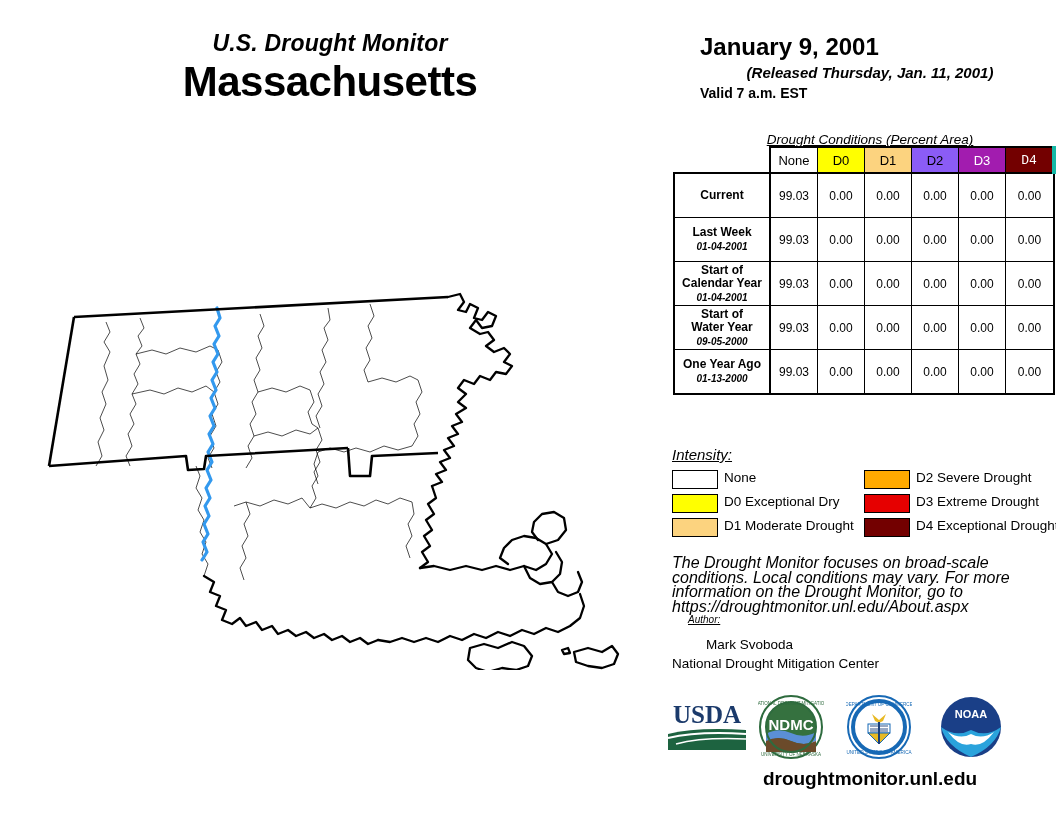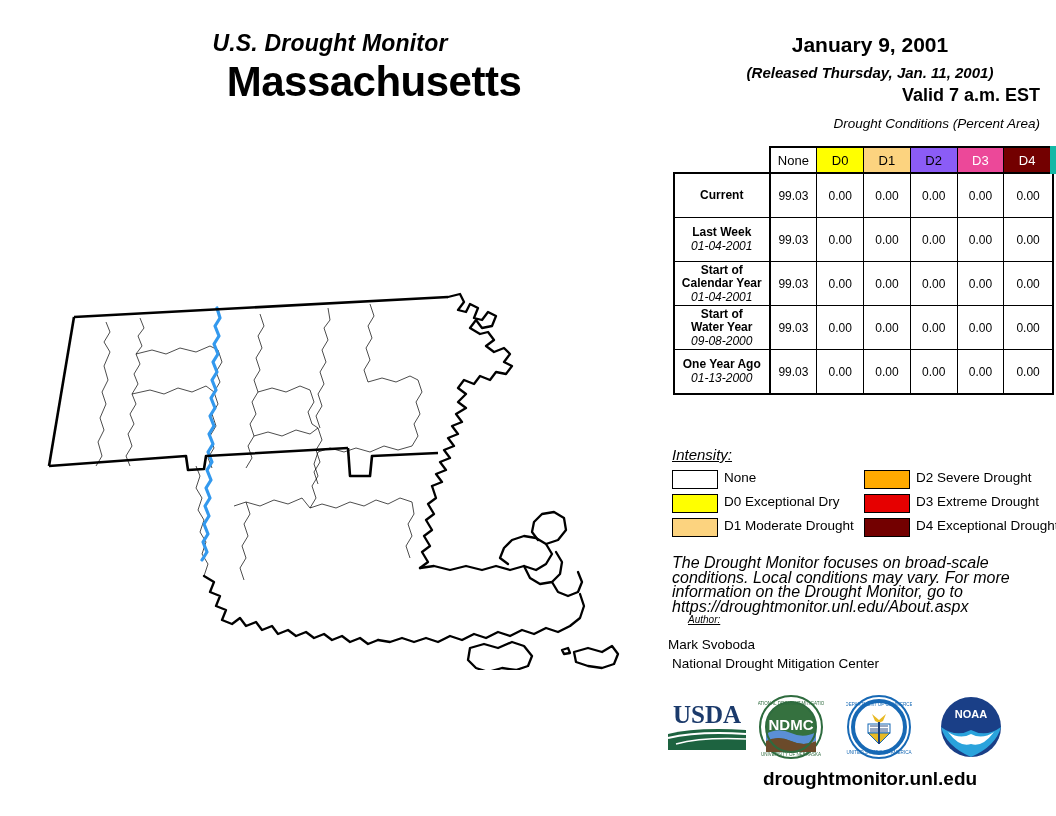--- a/index.html
+++ b/index.html
@@ -4,70 +4,70 @@
 <style>
   html,body{margin:0;padding:0;background:#fff;}
   body{width:1056px;height:816px;position:relative;overflow:hidden;
        font-family:"Liberation Sans","DejaVu Sans",sans-serif;color:#000;}
   .abs{position:absolute;}
 
   
   #dm-title{left:0;top:30px;width:660px;text-align:center;
             font-size:23px;font-weight:bold;font-style:italic;letter-spacing:.2px;}
   #state-title{left:0;top:58px;width:660px;text-align:center;
-            font-size:42px;font-weight:bold;letter-spacing:-.5px;margin-left:44px;}
-
-  #date-main{left:700px;top:33px;width:340px;text-align:center;
-            font-size:21px;font-weight:bold;}
+            font-size:42px;font-weight:bold;letter-spacing:-.5px;}
+
+  #date-main{left:700px;top:33px;width:340px;
+            font-size:24px;font-weight:bold;}
   #date-rel{left:700px;top:64px;width:340px;text-align:center;
             font-size:15px;font-weight:bold;font-style:italic;}
-  #date-valid{left:700px;top:85px;width:340px;text-align:right;
-            font-size:18px;font-weight:bold;}
-  #cond-caption{left:700px;top:116px;width:340px;text-align:right;
-            font-size:13.5px;font-style:italic;}
+  #date-valid{left:700px;top:85px;width:340px;text-align:left;
+            font-size:14px;font-weight:bold;}
+  #cond-caption{left:700px;top:132px;width:340px;text-align:center;
+            font-size:13.5px;font-style:italic;text-decoration:underline;}
 
   
   #cond-table{left:673px;top:146px;border-collapse:collapse;
               font-size:11.5px;}
   #cond-table td,#cond-table th{border:1px solid #000;padding:0;
               text-align:center;vertical-align:middle;font-weight:normal;}
   #cond-table .corner{border:none;width:94px;}
   #cond-table thead th{height:24px;font-size:13px;color:#000;}
   #cond-table .dcell{width:46px;}
   #cond-table tbody td{height:43px;}
   #cond-table .rowlabel{width:94px;font-weight:bold;font-size:12px;line-height:13px;
               border-right:2px solid #000;margin-left:40px;}
-  #cond-table .rowlabel .sub{display:block;font-size:12px;font-style:italic;
-              font-weight:normal;margin-top:1px;}
+  #cond-table .rowlabel .sub{display:block;font-size:10px;font-style:italic;
+              font-weight:bold;margin-top:1px;}
   #cond-table .num{font-size:12px;}
   
   #cond-table thead th.hcell{border-top:2px solid #000;}
   #cond-table thead th.first{border-left:2px solid #000;}
-  #cond-table thead th.last{border-right:6px solid #14b8a6;}
+  #cond-table thead th.last{border-right:4px solid #14b8a6;font-family:Liberation Mono, monospace;}
   #cond-table tbody tr:first-child td{border-top:2px solid #000;}
   #cond-table tbody tr:last-child td{border-bottom:2px solid #000;}
   #cond-table tbody td.firstcol{border-left:2px solid #000;}
   #cond-table tbody td.lastcol{border-right:2px solid #000;}
   #cond-table tbody td.rowlabel{border-left:2px solid #000;}
 
   
   #intensity-hd{left:672px;top:446px;font-size:15px;font-style:italic;
                text-decoration:underline;}
   .legend-item{position:absolute;height:20px;}
   .legend-sw{position:absolute;left:0;top:2px;width:44px;height:17px;
              border:1px solid #000;}
   .legend-lb{position:absolute;left:52px;top:0px;font-size:13.5px;
              white-space:nowrap;line-height:20px;}
 
   
   #disclaimer{left:672px;top:556px;width:372px;font-size:16px;
               font-style:italic;line-height:14.5px;}
   #author-hd{left:688px;top:614px;font-size:10px;font-style:italic;
               text-decoration:underline;}
-  #author-name{left:668px;top:637px;font-size:13.5px;}
+  #author-name{left:706px;top:637px;font-size:13.5px;}
   #author-org{left:672px;top:656px;font-size:13.5px;}
 
   
   #logos{left:660px;top:694px;width:390px;height:66px;}
   .logo{position:absolute;top:0;}
   #site-url{left:700px;top:768px;width:340px;text-align:center;
             font-size:19px;font-weight:bold;}
 
   
   #map-wrap{left:18px;top:270px;width:640px;height:400px;}
@@ -84,21 +84,21 @@
 <div class="abs" id="cond-caption">Drought Conditions (Percent Area)</div>
 
 <table class="abs" id="cond-table">
   <thead>
       <tr>
     <th class="corner"></th>
   <th class="dcell hcell first" style="background: rgb(255, 255, 255); color: rgb(0, 0, 0);">None</th>
         <th class="dcell hcell" style="background: rgb(255, 255, 0); color: rgb(0, 0, 0);">D0</th>
         <th class="dcell hcell" style="background: rgb(252, 211, 127); color: rgb(0, 0, 0);">D1</th>
         <th class="dcell hcell" style="background: #8b5cf6; color: rgb(0, 0, 0);">D2</th>
-        <th class="dcell hcell" style="background: #ec4899; color: rgb(255, 255, 255);">D3</th>
+        <th class="dcell hcell" style="background: #a21caf; color: rgb(255, 255, 255);">D3</th>
         <th class="dcell hcell last" style="background: rgb(115, 0, 0); color: rgb(255, 255, 255);">D4</th>
       </tr>
     </thead>
   <tbody>
       <tr>
         <td class="rowlabel firstcol">Current</td>
         <td class="dcell num">99.03</td>
         <td class="dcell num">0.00</td>
         <td class="dcell num">0.00</td>
         <td class="dcell num">0.00</td>
@@ -117,21 +117,21 @@
       <tr>
         <td class="rowlabel firstcol">Start of<br>Calendar Year<span class="sub">01-04-2001</span></td>
         <td class="dcell num">99.03</td>
         <td class="dcell num">0.00</td>
         <td class="dcell num">0.00</td>
         <td class="dcell num">0.00</td>
         <td class="dcell num">0.00</td>
         <td class="dcell num lastcol">0.00</td>
       </tr>
       <tr>
-        <td class="rowlabel firstcol">Start of<br>Water Year<span class="sub">09-08-2000</span></td>
+        <td class="rowlabel firstcol">Start of<br>Water Year<span class="sub">09-05-2000</span></td>
         <td class="dcell num">99.03</td>
         <td class="dcell num">0.00</td>
         <td class="dcell num">0.00</td>
         <td class="dcell num">0.00</td>
         <td class="dcell num">0.00</td>
         <td class="dcell num lastcol">0.00</td>
       </tr>
       <tr>
         <td class="rowlabel firstcol">One Year Ago<span class="sub">01-13-2000</span></td>
         <td class="dcell num">99.03</td>

